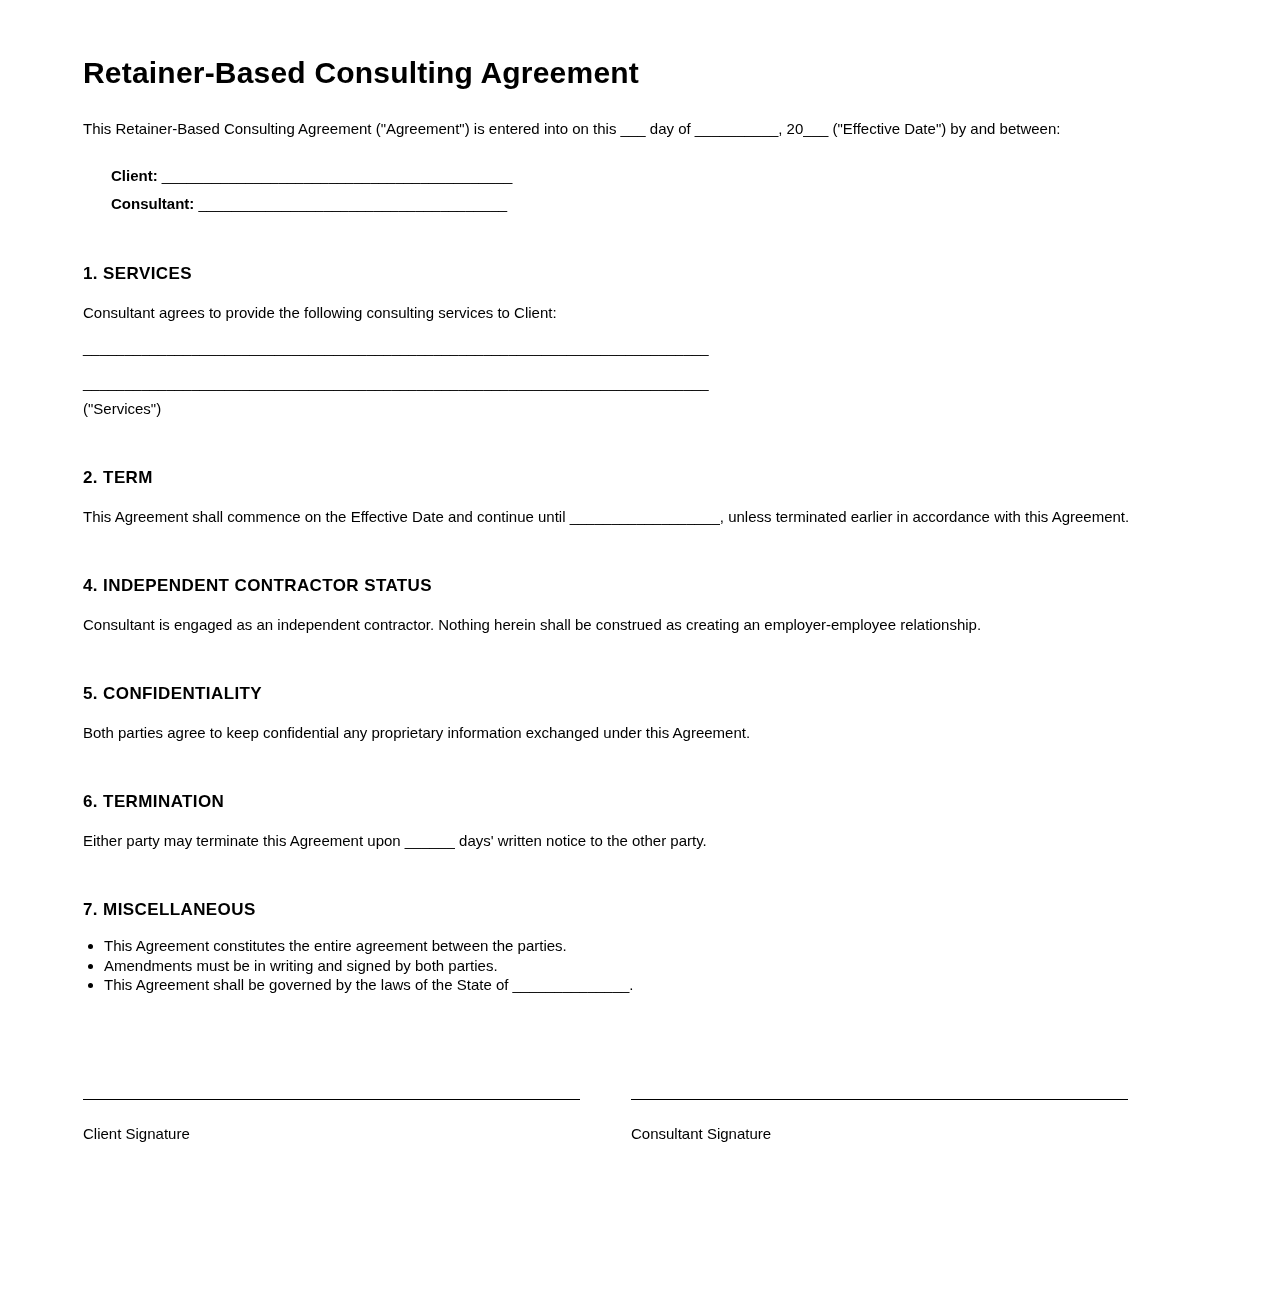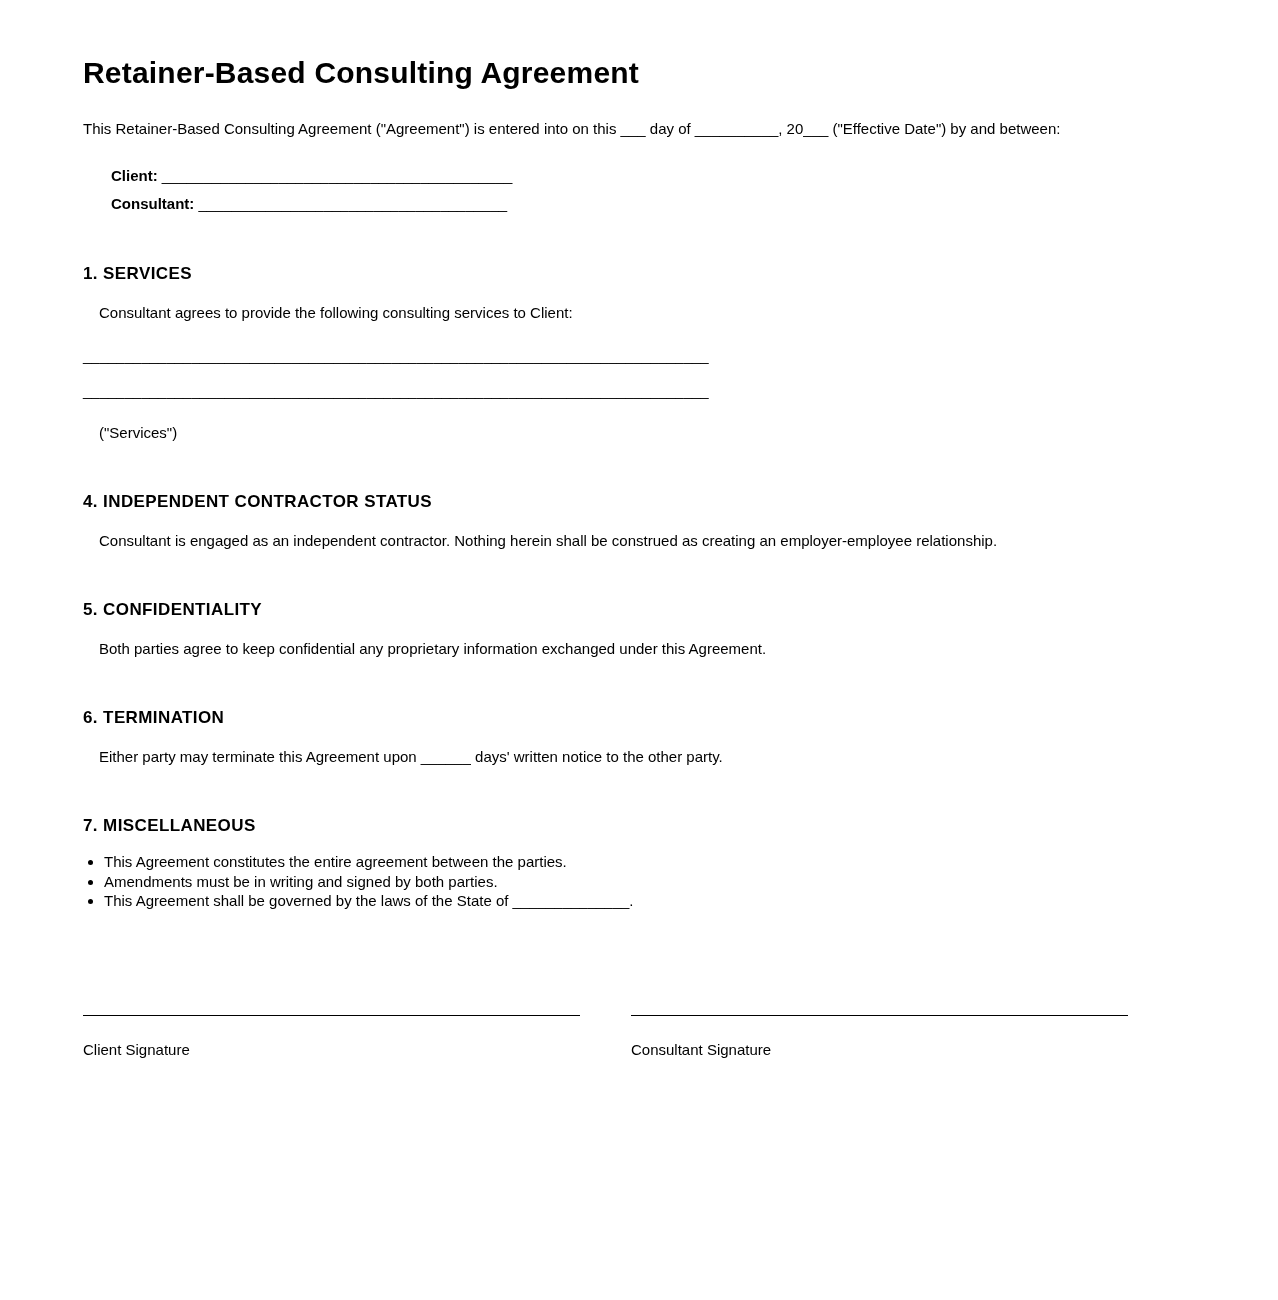--- a/index.html
+++ b/index.html
@@ -34,21 +34,21 @@
   .party-label { font-weight: bold; margin-left: 28px; }
   .blank { letter-spacing: 0; margin-top: 7px; }
   section.sec { margin-top: 46px; }
   section.sec h2 {
     font-size: 17px;
     font-weight: bold;
     letter-spacing: 0.4px;
     margin: 0 0 16px 0;
   }
   section.sec p {
-    margin: 16px;
+    margin: 0;
     line-height: 26px;
   }
   .blank-row {
     line-height: 27px;
     margin-top: 8px;
     white-space: nowrap;
   }
   .caption { line-height: 26px; }
   ul.misc {
     margin: 0;
@@ -88,20 +88,24 @@
   </div>
 
   <section class="sec">
     <h2>1. SERVICES</h2>
     <p>Consultant agrees to provide the following consulting services to Client:</p>
     <div class="blank-row">___________________________________________________________________________</div>
     <div class="blank-row">___________________________________________________________________________</div>
     <p class="caption">("Services")</p>
   </section>
 
+  <section class="sec">
+    <h2>2. TERM</h2>
+    <p>This Agreement shall commence on the Effective Date and continue until __________________, unless terminated earlier in accordance with this Agreement.</p>
+  </section>
 
   <section class="sec">
   </section>
 
   <section class="sec">
     <h2>4. INDEPENDENT CONTRACTOR STATUS</h2>
     <p>Consultant is engaged as an independent contractor. Nothing herein shall be construed as creating an employer-employee relationship.</p>
   </section>
 
   <section class="sec">

